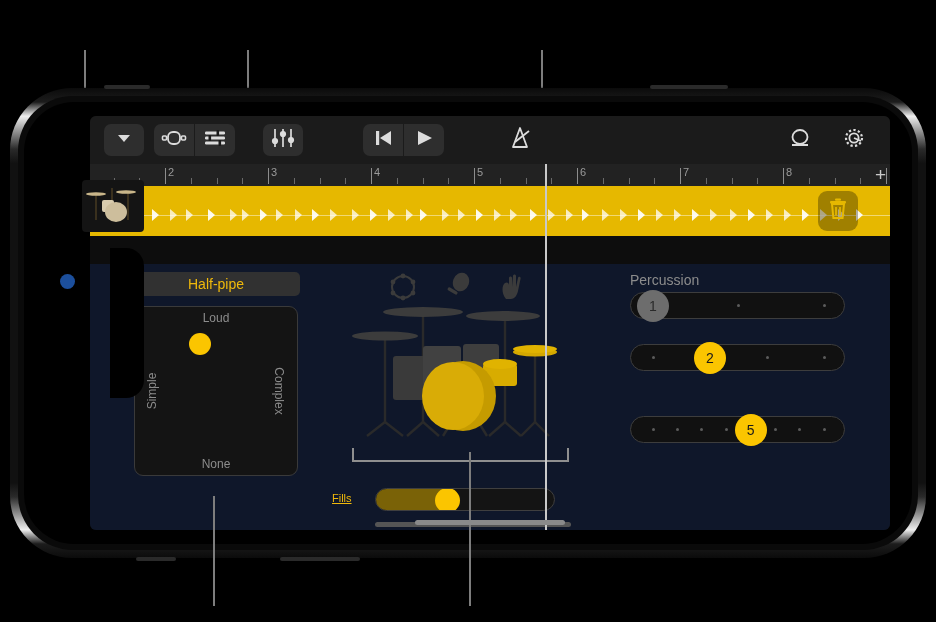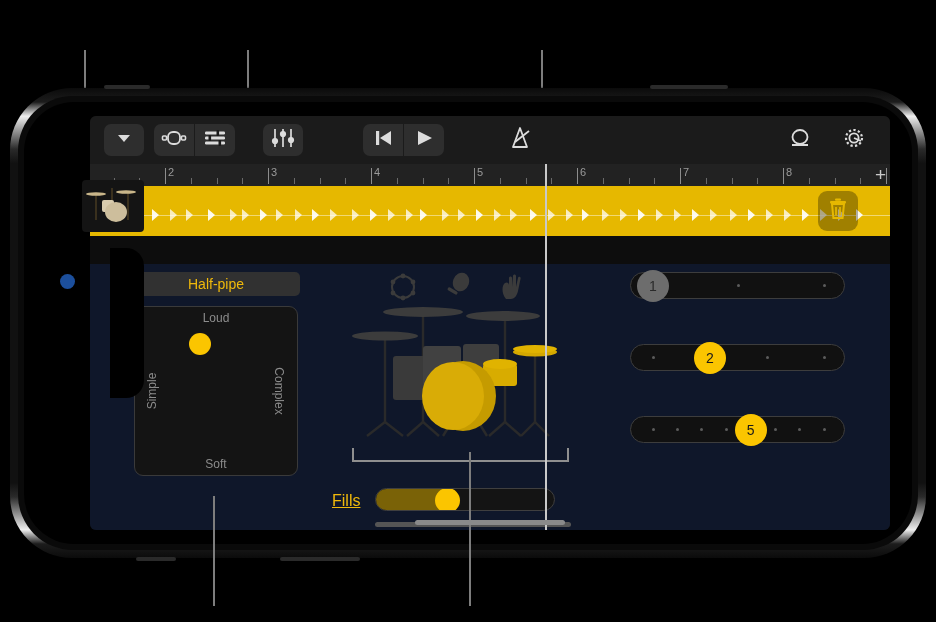--- a/index.html
+++ b/index.html
@@ -203,21 +203,21 @@
     position: absolute; left: 262px; top: 184px;
     width: 217px; height: 14px;
     border-left: 2px solid #8f8f8f;
     border-right: 2px solid #8f8f8f;
     border-bottom: 2px solid #8f8f8f;
   }
 
   
   #fills-label {
     position: absolute; left: 242px; top: 228px;
-    font-size: 16px; color: #f0b90b; text-decoration: underline;
+    font-size: 11px; color: #f0b90b; text-decoration: underline;
   }
   #fills-track {
     position: absolute; left: 285px; top: 224px;
     width: 180px; height: 23px; border-radius: 12px;
     border: 1px solid #3f3f3f; background: #141414;
     overflow: hidden;
   }
   #fills-fill {
     position: absolute; left: 0; top: 0; bottom: 0;
     width: 40%; background: #7a6207;
@@ -504,21 +504,21 @@
             <div id="playhead" style="left:455px;"></div>
 
             <div id="editor">
 
               <div class="preset-btn">
                 <span>Half-pipe</span>
               </div>
 
               <div id="xypad">
                 <div class="lbl lbl-top">Loud</div>
-                <div class="lbl lbl-bottom">Soft</div>
+                <div class="lbl lbl-bottom">None</div>
                 <div class="lbl lbl-left">Simple</div>
                 <div class="lbl lbl-right">Complex</div>
                 <div id="xypuck" style="left: calc(40% - 11px); top: calc(22% - 11px);"></div>
               </div>
 
 
               <div id="perc-icons">
                 <span class="pic">
                   <svg width="30" height="30" viewBox="0 0 30 30">
                     <circle cx="15" cy="16" r="11" fill="none" stroke="#3b3b3b" stroke-width="2"></circle>
@@ -590,20 +590,21 @@
               <div id="fills-label">Fills</div>
               <div id="fills-track">
                 <div id="fills-fill" style="width: 40%;"></div>
                 <div id="fills-knob" style="left: 33%;"></div>
               </div>
 
               <div id="edit-scroll"></div>
 
               <div id="sliders-host">
                   <div class="slider-block" style="top: 8px;">
+                    <div class="sl-label muted">Percussion</div>
                     <div class="sl-track">
                       <div class="sl-dot" style="left: 107.5px;"></div>
                       <div class="sl-dot" style="left: 193px;"></div>
                       <div class="sl-knob muted" style="left: 22px;">1</div>
                     </div>
                   </div>
                   <div class="slider-block" style="top: 80px;">
                     <div class="sl-track">
                       <div class="sl-dot" style="left: 22px;"></div>
                       <div class="sl-dot" style="left: 136px;"></div>

